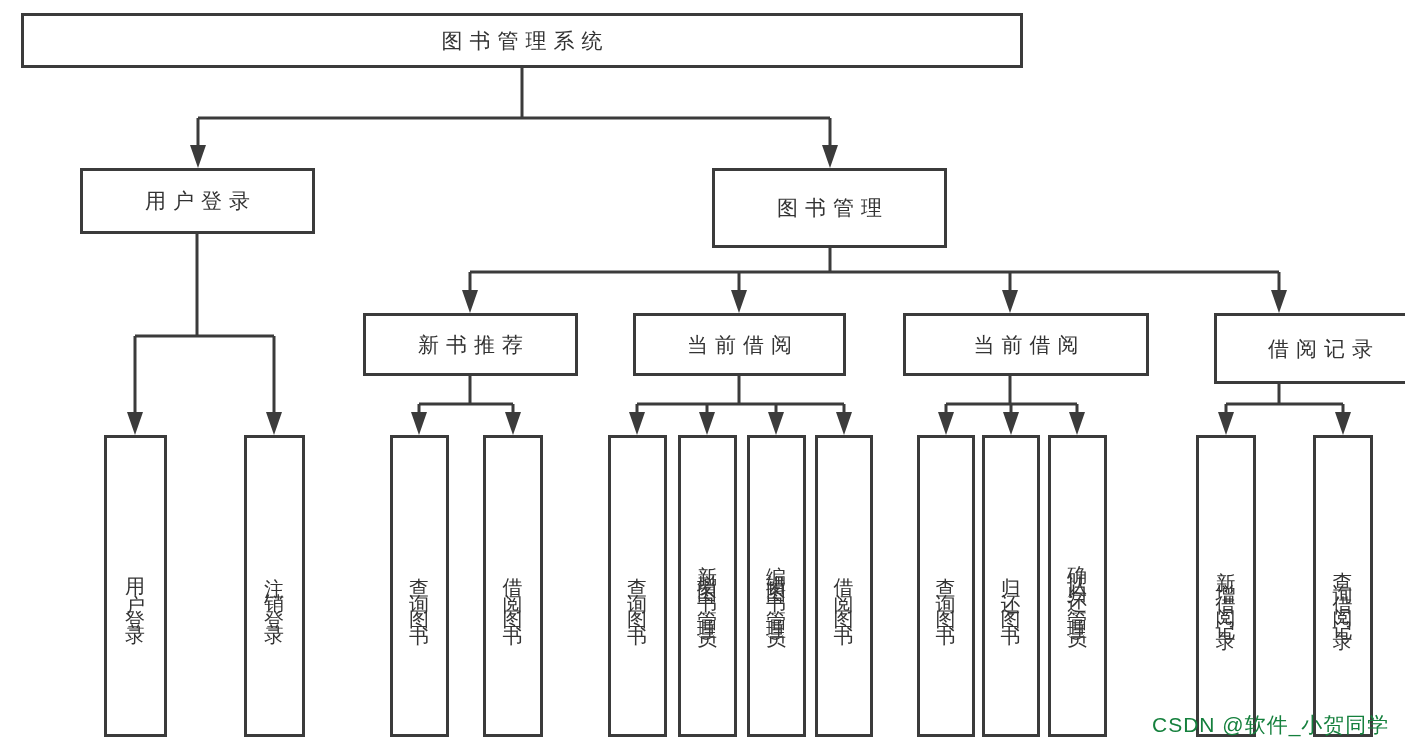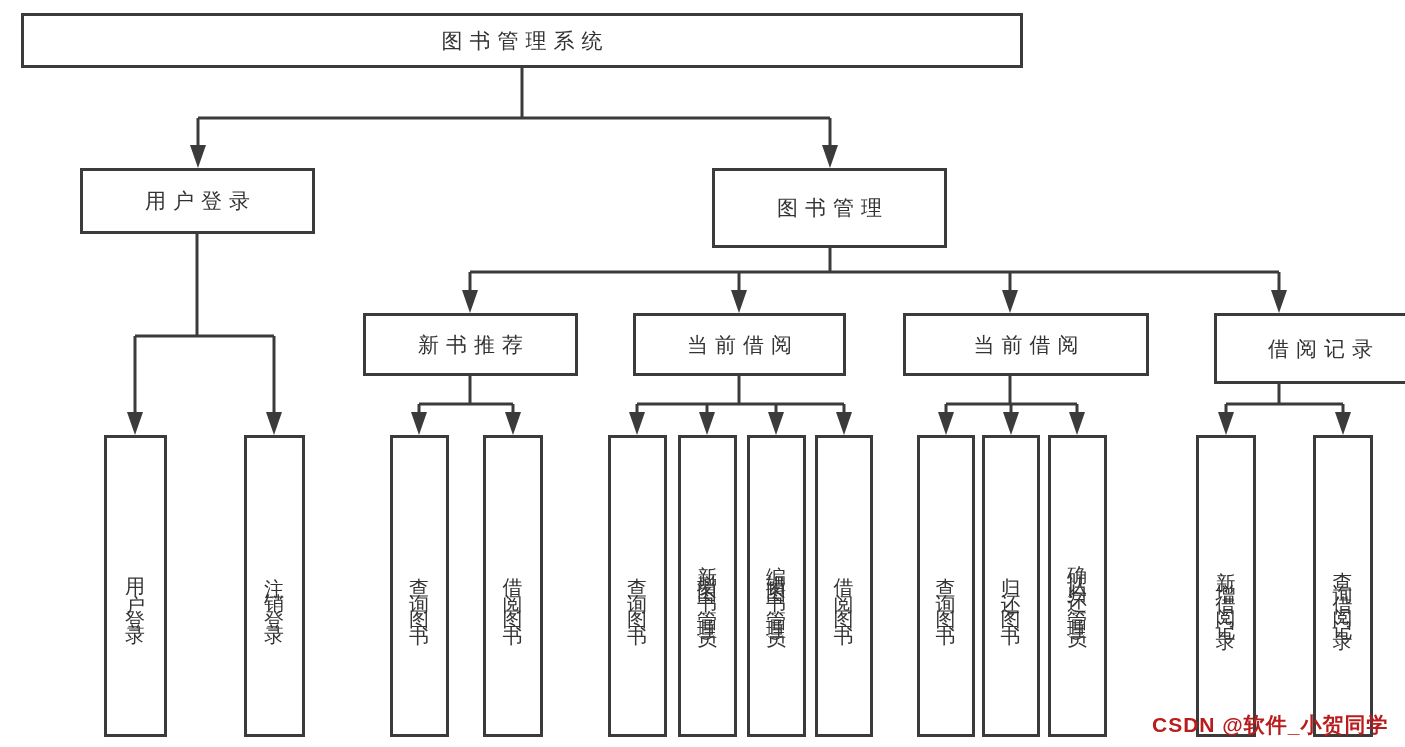--- a/index.html
+++ b/index.html
@@ -45,24 +45,23 @@
   }
   .node.v.v4 span { letter-spacing: 16px; margin-bottom: -16px; }
   .node.v.v6 span { letter-spacing: 12px; margin-bottom: -12px; }
   .node.v.v9 span { letter-spacing: 9px;  margin-bottom: -9px; }
   .watermark {
     position: absolute;
     left: 1152px;
     top: 711px;
     font-size: 21px;
     letter-spacing: 1px;
-    color: #b91c1c;
+    color: #15803d;
     z-index: 5;
     white-space: nowrap;
-    font-weight: bold;
   }
 </style>
 </head>
 <body>
 
 <div class="stage">
 
   <svg class="connector-layer" viewBox="0 0 1405 747" xmlns="http://www.w3.org/2000/svg">
     <g stroke="#3b3b3b" stroke-width="3" fill="none">
 

